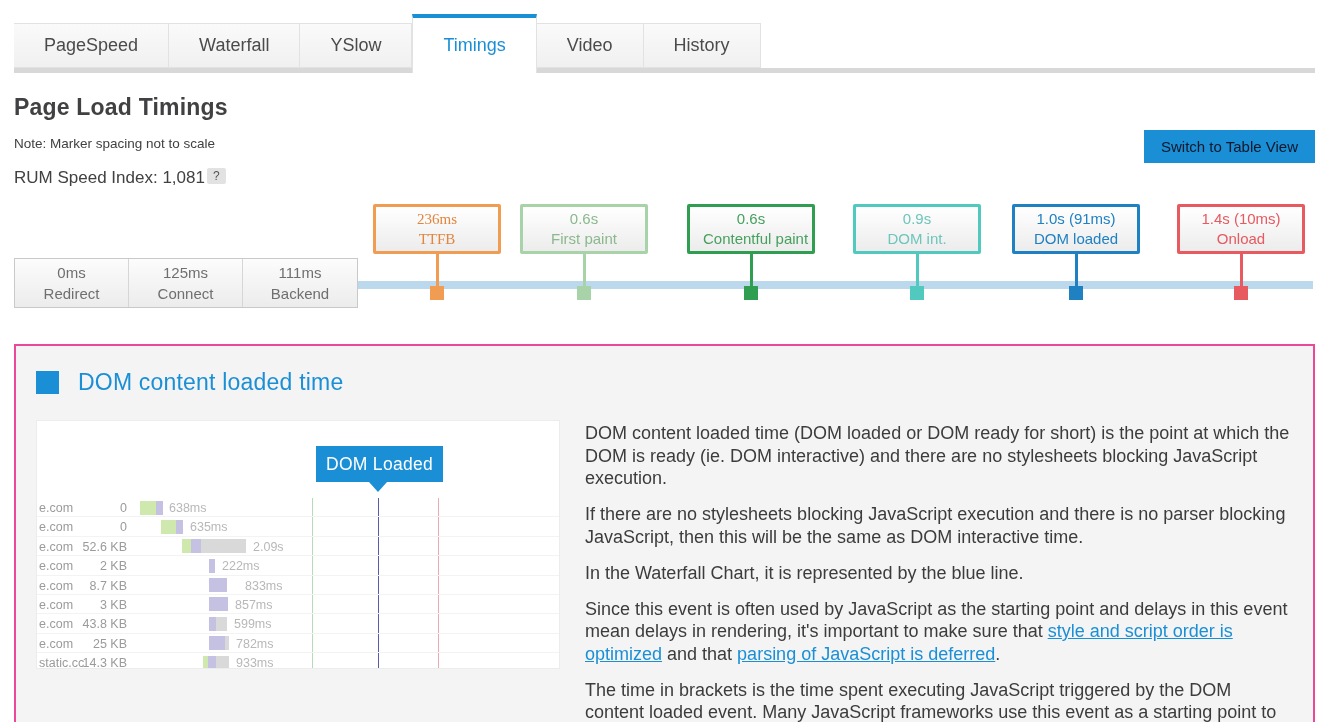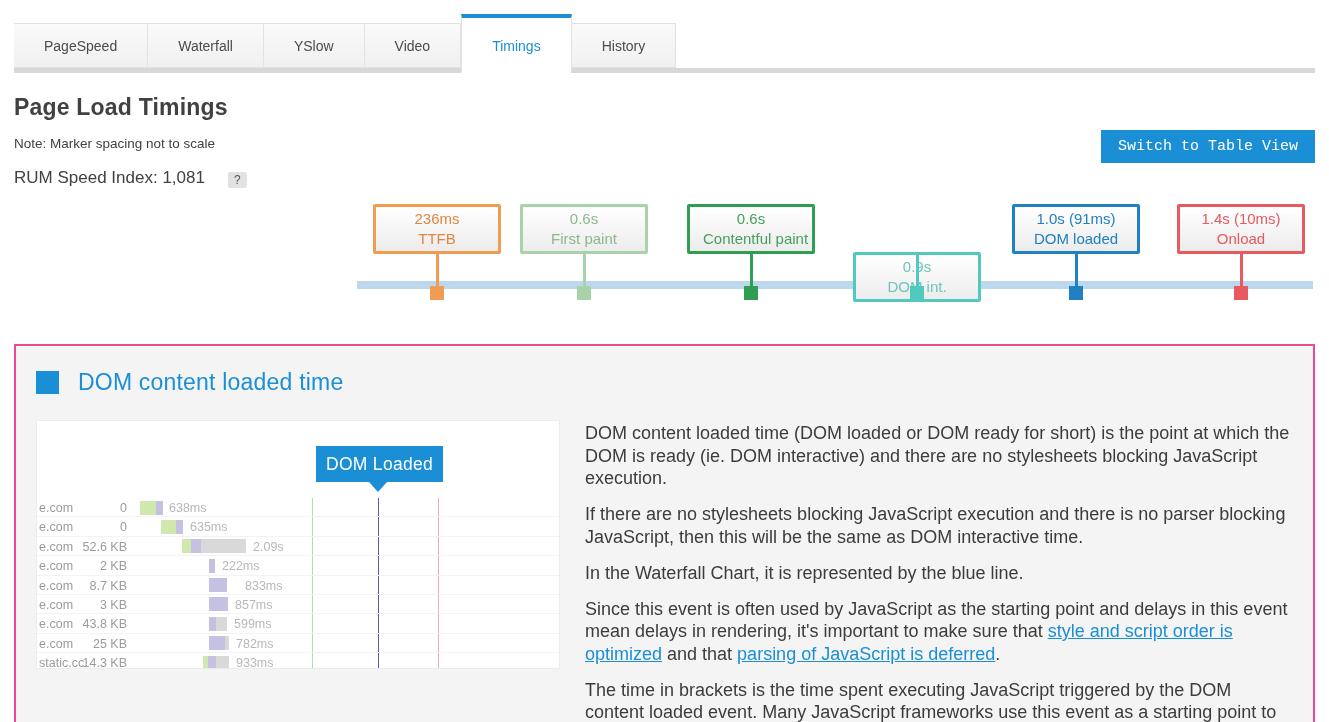--- a/index.html
+++ b/index.html
@@ -4,34 +4,34 @@
 <style>
   * { box-sizing: border-box; }
   html,body { margin:0; padding:0; background:#fff; }
   body { width:1329px; height:722px; font-family:"Liberation Sans", sans-serif; overflow:hidden; }
 
   
   .tabbar { position:relative; display:flex; align-items:flex-end; margin:14px 14px 0; height:59px; }
   .tab-divider { position:absolute; left:0; right:0; bottom:0; height:5px; background:#d8d8d8; z-index:1; }
   .tab { height:45px; margin-bottom:5px; display:flex; align-items:center; justify-content:center;
          padding:0 30px; background:linear-gradient(#fafafa,#f0f0f0); border:1px solid #e2e2e2; border-left:none;
-         font-size:14px; color:#4b4b4b; cursor:pointer; position:relative; z-index:0; }
+         font-size:18px; color:#4b4b4b; cursor:pointer; position:relative; z-index:0; }
   .tab:first-child { border-left:1px solid #e2e2e2; }
   .tab.active { height:59px; margin-bottom:0; background:#fff; border-top:4px solid #1b8fd6;
                 border-bottom:none; border-left:1px solid #e2e2e2; color:#1b8fd6; z-index:2; }
 
   
   .header { position:relative; margin:0 14px; }
   .page-title { font-size:23px; font-weight:600; color:#414042; margin:21px 0 0; letter-spacing:.2px; }
   .note { font-size:13.5px; color:#414042; margin-top:15px; }
-  .rum { font-size:17px; color:#414042; margin-top:17px; display:flex; align-items:flex-end; gap:23px; }
+  .rum { font-size:17px; color:#414042; margin-top:17px; display:flex; align-items:flex-start; gap:2px; }
   .help-badge { display:inline-block; font-size:12px; color:#555; background:#e2e2e2; padding:2px 6px;
                 border-radius:2px; cursor:pointer; line-height:1; }
-  .table-view-btn { position:absolute; right:0; top:36px; background:#1b8fd6; color:#ffffff; border:none;
-                    font-size:15px; padding:8px 17px; cursor:pointer; font-family:Liberation Mono, monospace; }
+  .table-view-btn { position:absolute; right:0; top:36px; background:#1b8fd6; color:#0f172a; border:none;
+                    font-size:15px; padding:8px 17px; cursor:pointer; font-family:Liberation Sans, sans-serif; }
 
   
   .timeline { position:relative; height:122px; margin:8px 14px 26px; }
   .tl-bar { position:absolute; left:343px; right:2px; top:85px; height:8px; }
   .phases { position:absolute; left:0; top:62px; display:flex; border:1px solid #c9c9c9; background:#fff; }
   .phase { width:114px; height:48px; text-align:center; padding-top:3px;
            background:linear-gradient(#fcfcfc,#ececec); border-right:1px solid #d6d6d6;
            font-size:15px; line-height:21px; color:#6f6f6f; }
   .phase:last-child { border-right:none; }
   .marker { position:absolute; top:8px; width:0; }
@@ -70,39 +70,53 @@
   .desc a { color:#1b8fd6; text-decoration:underline; cursor:pointer; }
 </style>
 </head>
 <body>
 
 <nav class="tabbar">
   <div class="tab-divider"></div>
 <div class="tab">PageSpeed</div>
     <div class="tab">Waterfall</div>
     <div class="tab">YSlow</div>
+    <div class="tab active">Timings</div>
     <div class="tab">Video</div>
-    <div class="tab active">Timings</div>
     <div class="tab">History</div>
   </nav>
 
 <div class="header">
   <h1 class="page-title">Page Load Timings</h1>
   <div class="note">Note: Marker spacing not to scale</div>
   <div class="rum">
     <span><span>RUM Speed Index:</span> <span>1,081</span></span>
     <span class="help-badge">?</span>
   </div>
   <button class="table-view-btn">Switch to Table View</button>
 </div>
 
 <div class="timeline">
   <div class="tl-bar" style="background: rgb(188, 216, 236);"></div>
+  <div class="phases">
+      <div class="phase">
+        <div>0ms</div>
+        <div>Redirect</div>
+      </div>
+      <div class="phase">
+        <div>125ms</div>
+        <div>Connect</div>
+      </div>
+      <div class="phase">
+        <div>111ms</div>
+        <div>Backend</div>
+      </div>
+    </div>
 <div class="marker" style="left: 423px;">
-      <div class="mbox" style="border-color: rgb(240, 156, 82); color: rgb(226, 133, 63);">
+      <div class="mbox" style="border-color: rgb(240, 156, 82); color: rgb(226, 133, 63); font-family: Liberation Serif, serif;">
         <div>236ms</div>
         <div>TTFB</div>
       </div>
       <div class="stem" style="background: rgb(240, 156, 82);"></div>
       <div class="sq" style="background: rgb(240, 156, 82);"></div>
     </div>
     <div class="marker" style="left: 570px;">
       <div class="mbox" style="border-color: rgb(168, 210, 168); color: rgb(139, 184, 141);">
         <div>0.6s</div>
         <div>First paint</div>
@@ -112,21 +126,21 @@
     </div>
     <div class="marker" style="left: 737px;">
       <div class="mbox" style="border-color: rgb(47, 158, 80); color: rgb(71, 160, 95);">
         <div>0.6s</div>
         <div>Contentful paint</div>
       </div>
       <div class="stem" style="background: rgb(47, 158, 80);"></div>
       <div class="sq" style="background: rgb(47, 158, 80);"></div>
     </div>
     <div class="marker" style="left: 903px;">
-      <div class="mbox" style="border-color: rgb(82, 201, 190); color: rgb(110, 197, 188); margin-top: 48px;">
+      <div class="mbox" style="border-color: rgb(82, 201, 190); color: rgb(110, 197, 188);">
         <div>0.9s</div>
         <div>DOM int.</div>
       </div>
       <div class="stem" style="background: rgb(82, 201, 190);"></div>
       <div class="sq" style="background: rgb(82, 201, 190);"></div>
     </div>
     <div class="marker" style="left: 1062px;">
       <div class="mbox" style="border-color: rgb(31, 129, 194); color: rgb(31, 129, 194);">
         <div>1.0s (91ms)</div>
         <div>DOM loaded</div>

